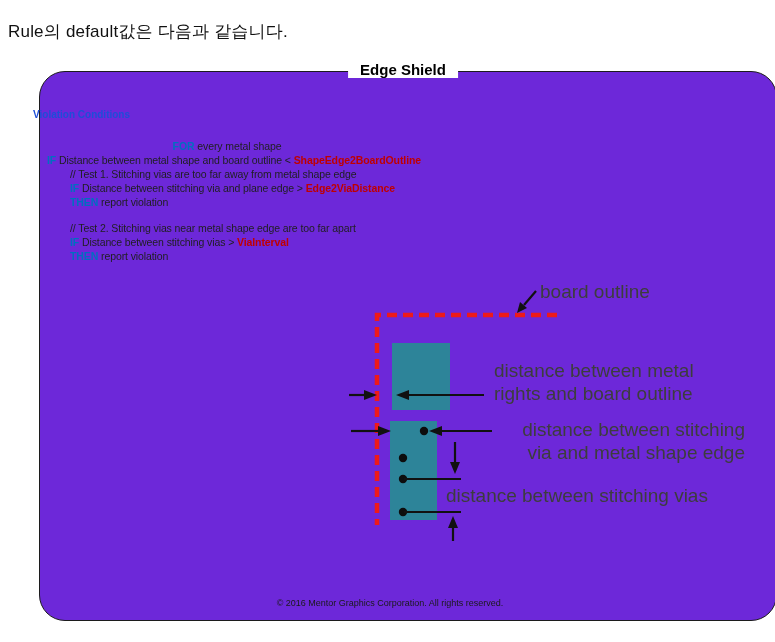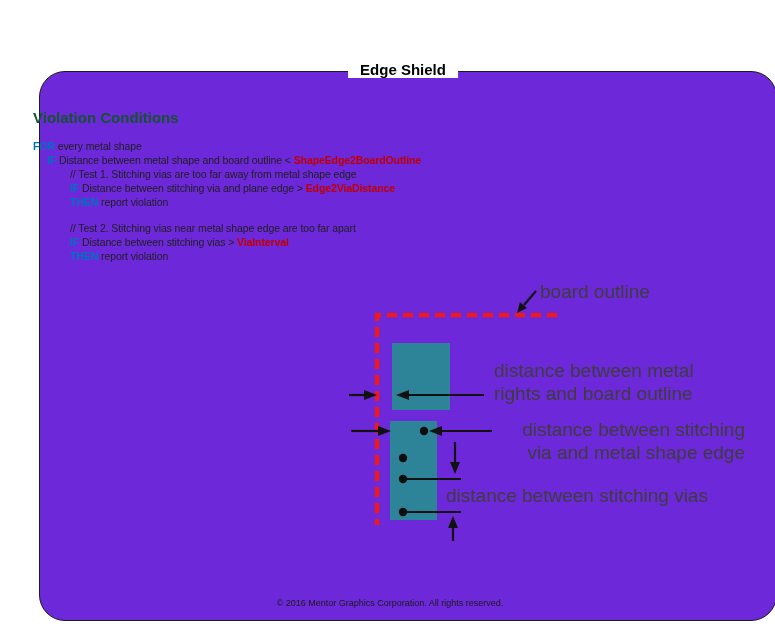--- a/index.html
+++ b/index.html
@@ -15,30 +15,30 @@
   .panel{
     position:absolute;left:39px;top:71px;width:736px;height:548px;
     border:1.6px solid #1c1c1c;border-radius:26px;background:#6d28d9;
   }
   .panel-title{
     position:absolute;left:calc(50% - 5px);top:-11px;transform:translateX(-50%);
     background:#ffffff;padding:0 12px;font-size:15px;font-weight:bold;color:#000;
     white-space:nowrap;
   }
   .section-heading{
-    position:absolute;left:33px;top:109px;font-size:15px;font-weight:bold;color:#14532d;
+    position:absolute;left:33px;top:109px;font-size:10px;font-weight:bold;color:#1d4ed8;
   }
   
   .code{
     position:absolute;left:33px;top:139px;font-size:10.5px;line-height:14px;
     letter-spacing:-0.1px;white-space:nowrap;
   }
   .code-group + .code-group{margin-top:0;}
   .code-group:nth-child(3){margin-top:12px;}
-  .indent-0{margin-left:0;}
+  .indent-0{margin-left:0;text-align:center;}
   .indent-1{margin-left:14px;}
   .indent-2{margin-left:37px;}
   .seg-kw{color:var(--kw-blue);font-weight:bold;}
   .seg-val{color:var(--val-red);font-weight:bold;}
   .seg-txt{color:#1f1f1f;}
   
   .dlabel{position:absolute;color:var(--label-gray);font-size:19px;line-height:23px;white-space:nowrap;}
   .label-board{left:540px;top:280px;}
   .label-metal{left:494px;top:359px;}
   .label-stitch{left:489px;top:418px;width:256px;text-align:right;}
@@ -48,20 +48,21 @@
   .copyright{
     position:absolute;left:22px;top:598px;width:736px;text-align:center;
     font-size:9px;color:#1a1a1a;
   }
 </style>
 </head>
 <body>
 
 <div class="screen">
 
+  <div class="intro">Rule의 default값은 다음과 같습니다.</div>
 
   <div class="panel">
     <div class="panel-title">Edge Shield</div>
   </div>
 
   <div class="section-heading">Violation Conditions</div>
 
   <div class="code" id="code-block">
       <div class="code-group">
         <div class="code-line indent-0"><span class="seg-kw">FOR </span><span class="seg-txt">every metal shape</span></div>

